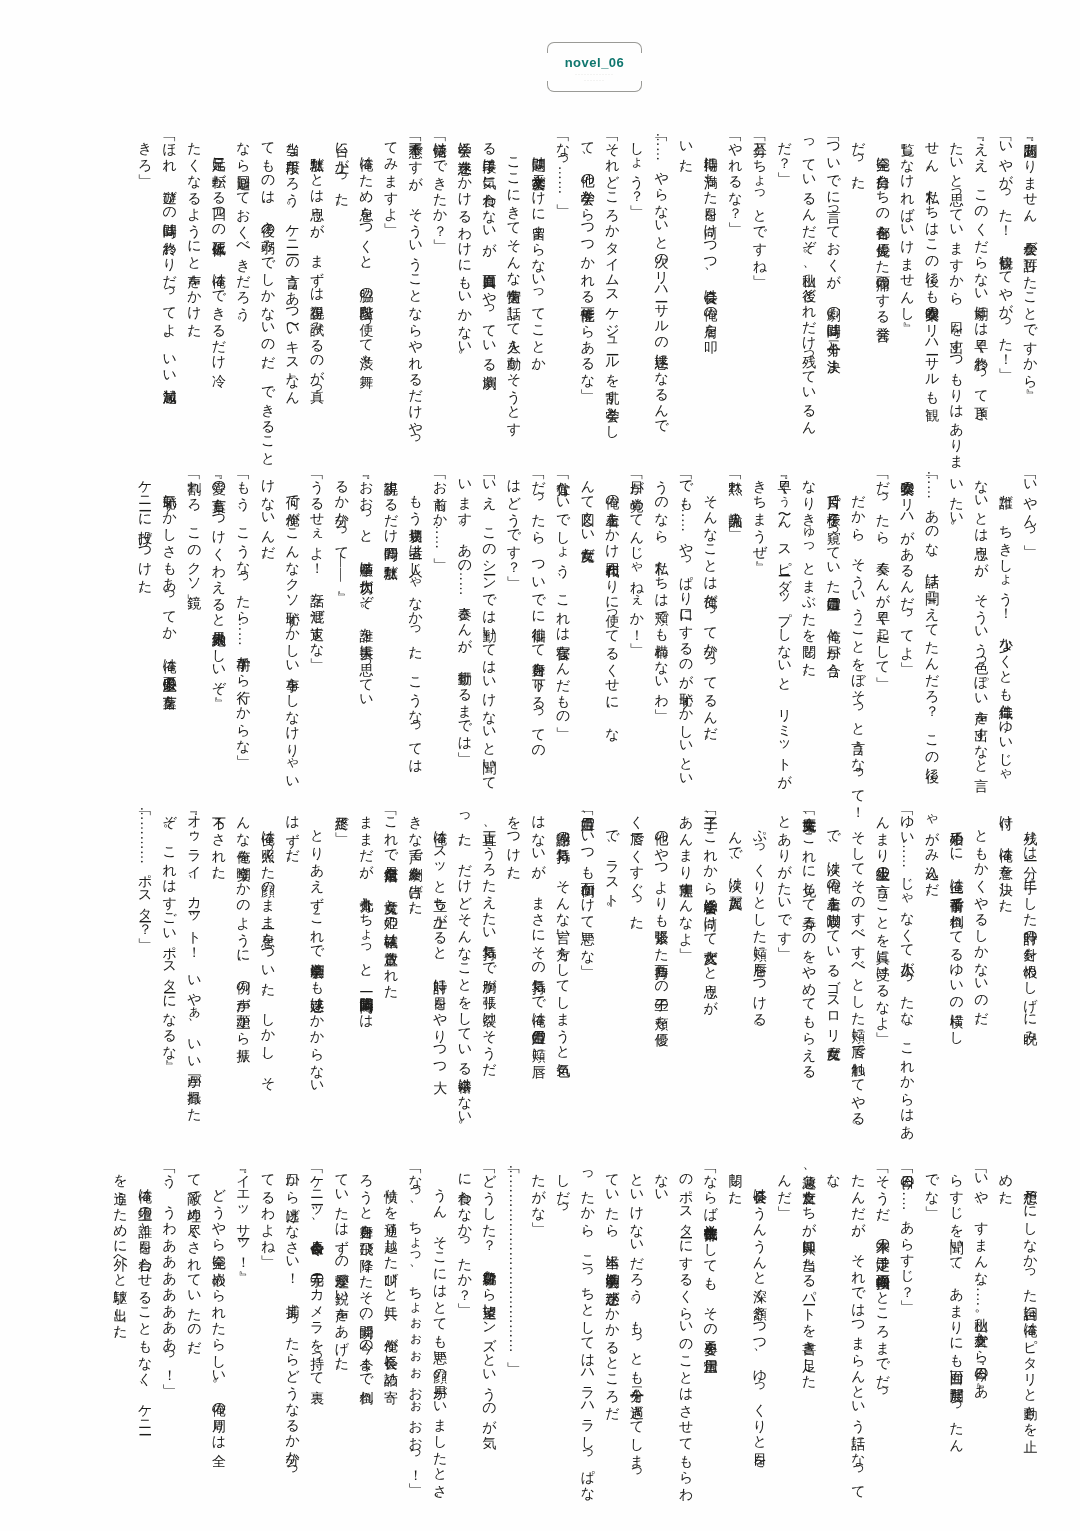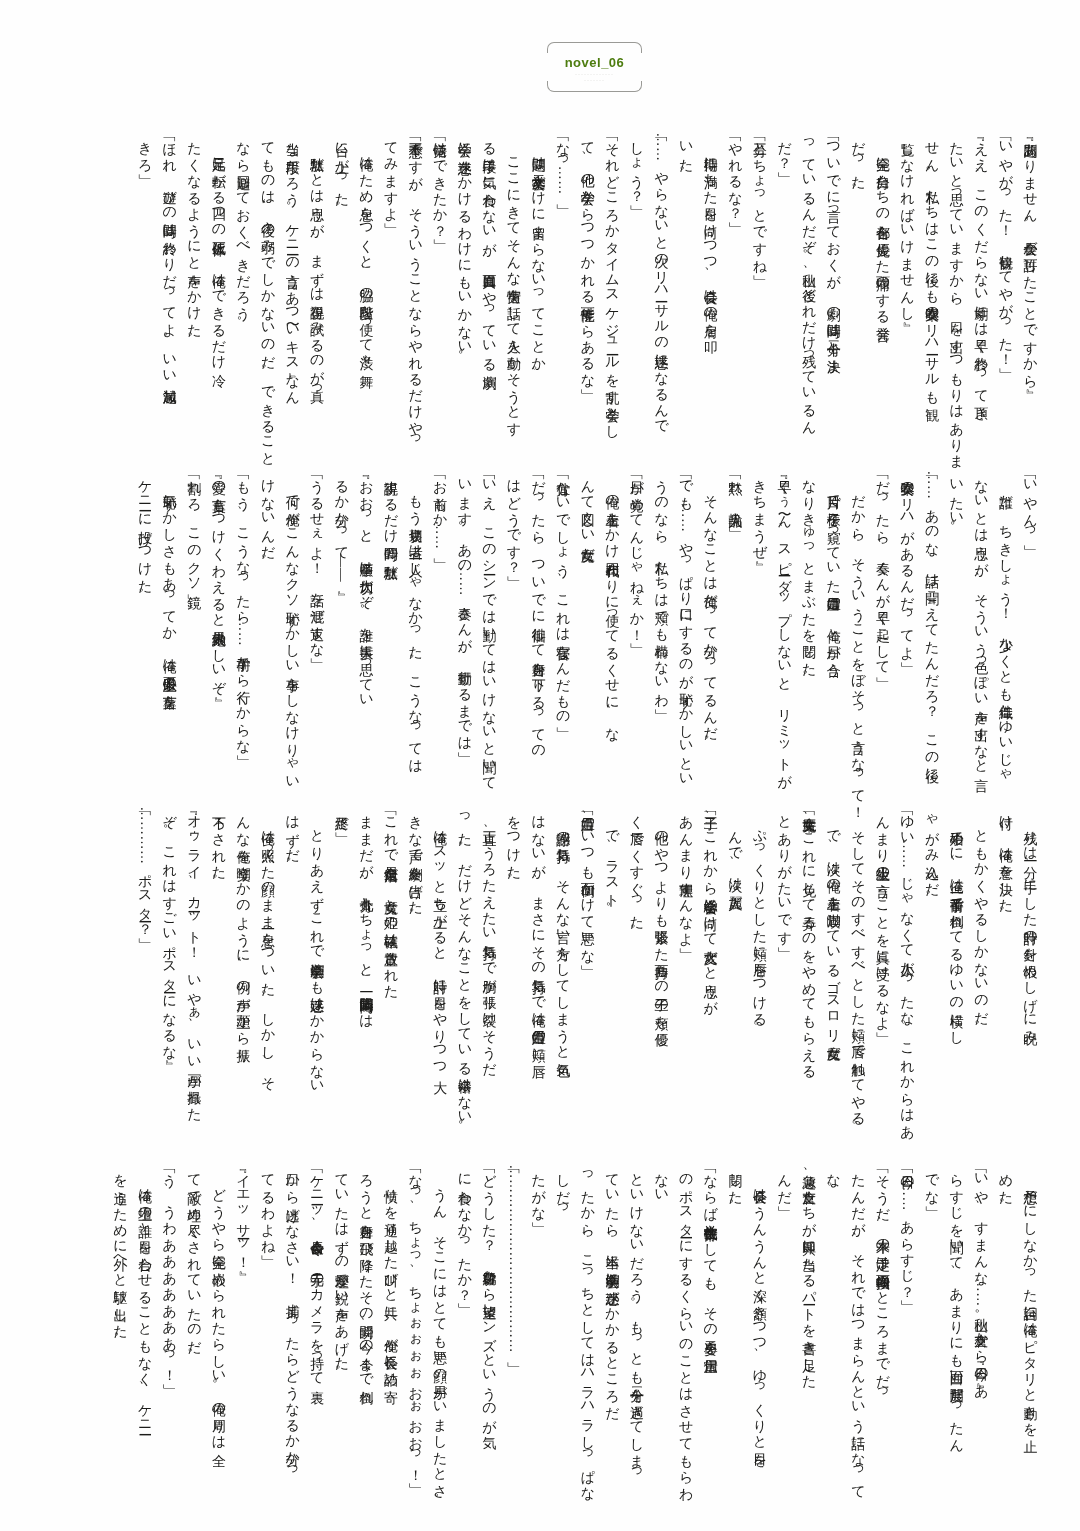--- a/index.html
+++ b/index.html
@@ -35,21 +35,21 @@
     bottom: 0;
     border-bottom: 1px solid #9a9a96;
     border-radius: 0 0 7px 7px;
   }
   .badge-label {
     position: absolute;
     left: 0; right: 0; top: 13px;
     font-family: "Liberation Sans", sans-serif;
     font-weight: bold;
     font-size: 13px;
-    color: #4d7c0f;
+    color: #0f766e;
     letter-spacing: 0.5px;
   }
   .badge-caption {
     position: absolute;
     left: 0; right: 0;
     font-family: "Liberation Sans", sans-serif;
     font-size: 4px;
     line-height: 5px;
     color: #b4b4b0;
     letter-spacing: 1px;

